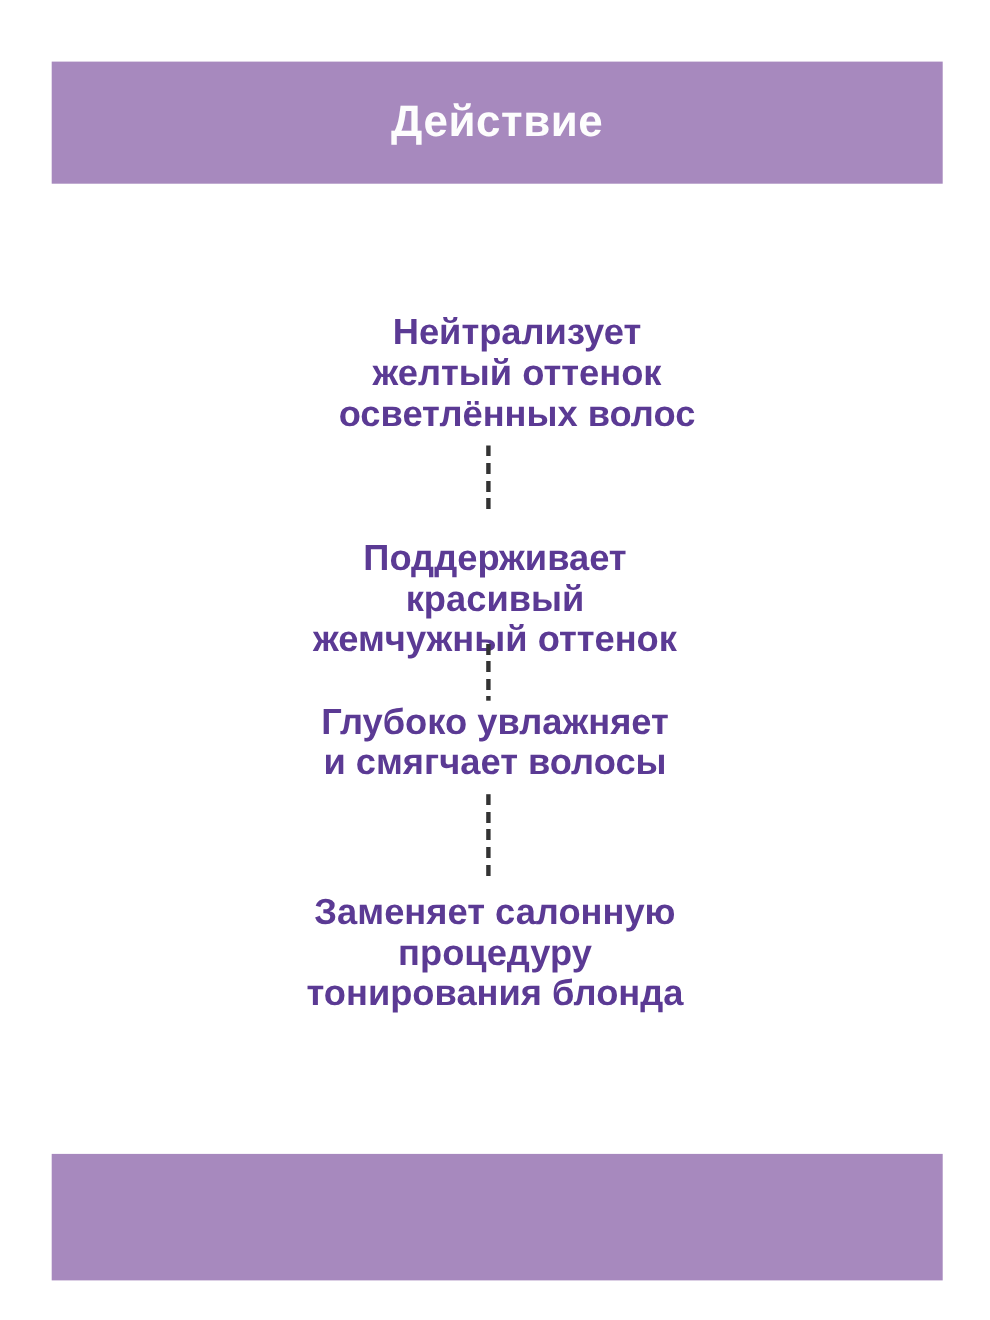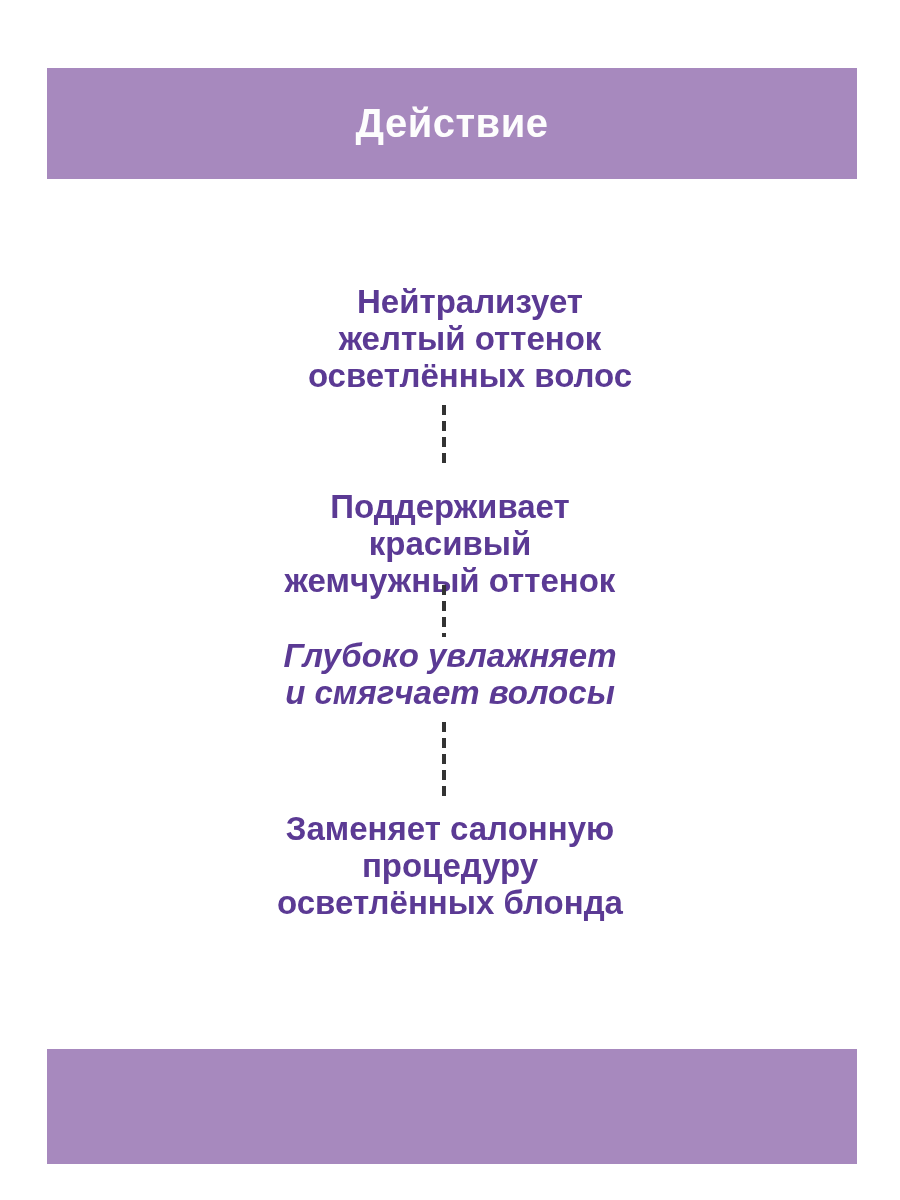--- a/index.html
+++ b/index.html
@@ -20,21 +20,21 @@
     overflow:hidden;
   }
 
   .band{
     position:absolute;
     left:47px;
     width:810px;
     background:var(--band);
   }
   .band--top{
-    top:68px;
+    top:56px;
     height:111px;
     display:flex;
     align-items:center;
     justify-content:center;
   }
   .band--bottom{
     top:1049px;
     height:115px;
   }
 
@@ -53,21 +53,21 @@
     text-align:center;
     font-size:33px;
     line-height:37px;
     font-weight:bold;
     color:var(--text-color);
     white-space:pre-line;
     margin:0;
   }
   .feature--1{ top:283px;padding-left:20px; }
   .feature--2{ top:488px; }
-  .feature--3{ top:637px;font-style:italic; }
+  .feature--3{ top:637px; }
   .feature--4{ top:810px; }
 
   .connector{
     position:absolute;
     left:442px;
     width:4px;
     background-image:repeating-linear-gradient(
       to bottom,
       var(--dash-color) 0px,
       var(--dash-color) 10px,
@@ -98,18 +98,18 @@
 красивый
 жемчужный оттенок</p>
     <div class="connector connector--2"></div>
 
     <p class="feature feature--3">Глубоко увлажняет
 и смягчает волосы</p>
     <div class="connector connector--3"></div>
 
     <p class="feature feature--4">Заменяет салонную
 процедуру
-осветлённых блонда</p>
+тонирования блонда</p>
   </main>
 
   <footer class="band band--bottom"></footer>
 
 </div>
 
 </body></html>

